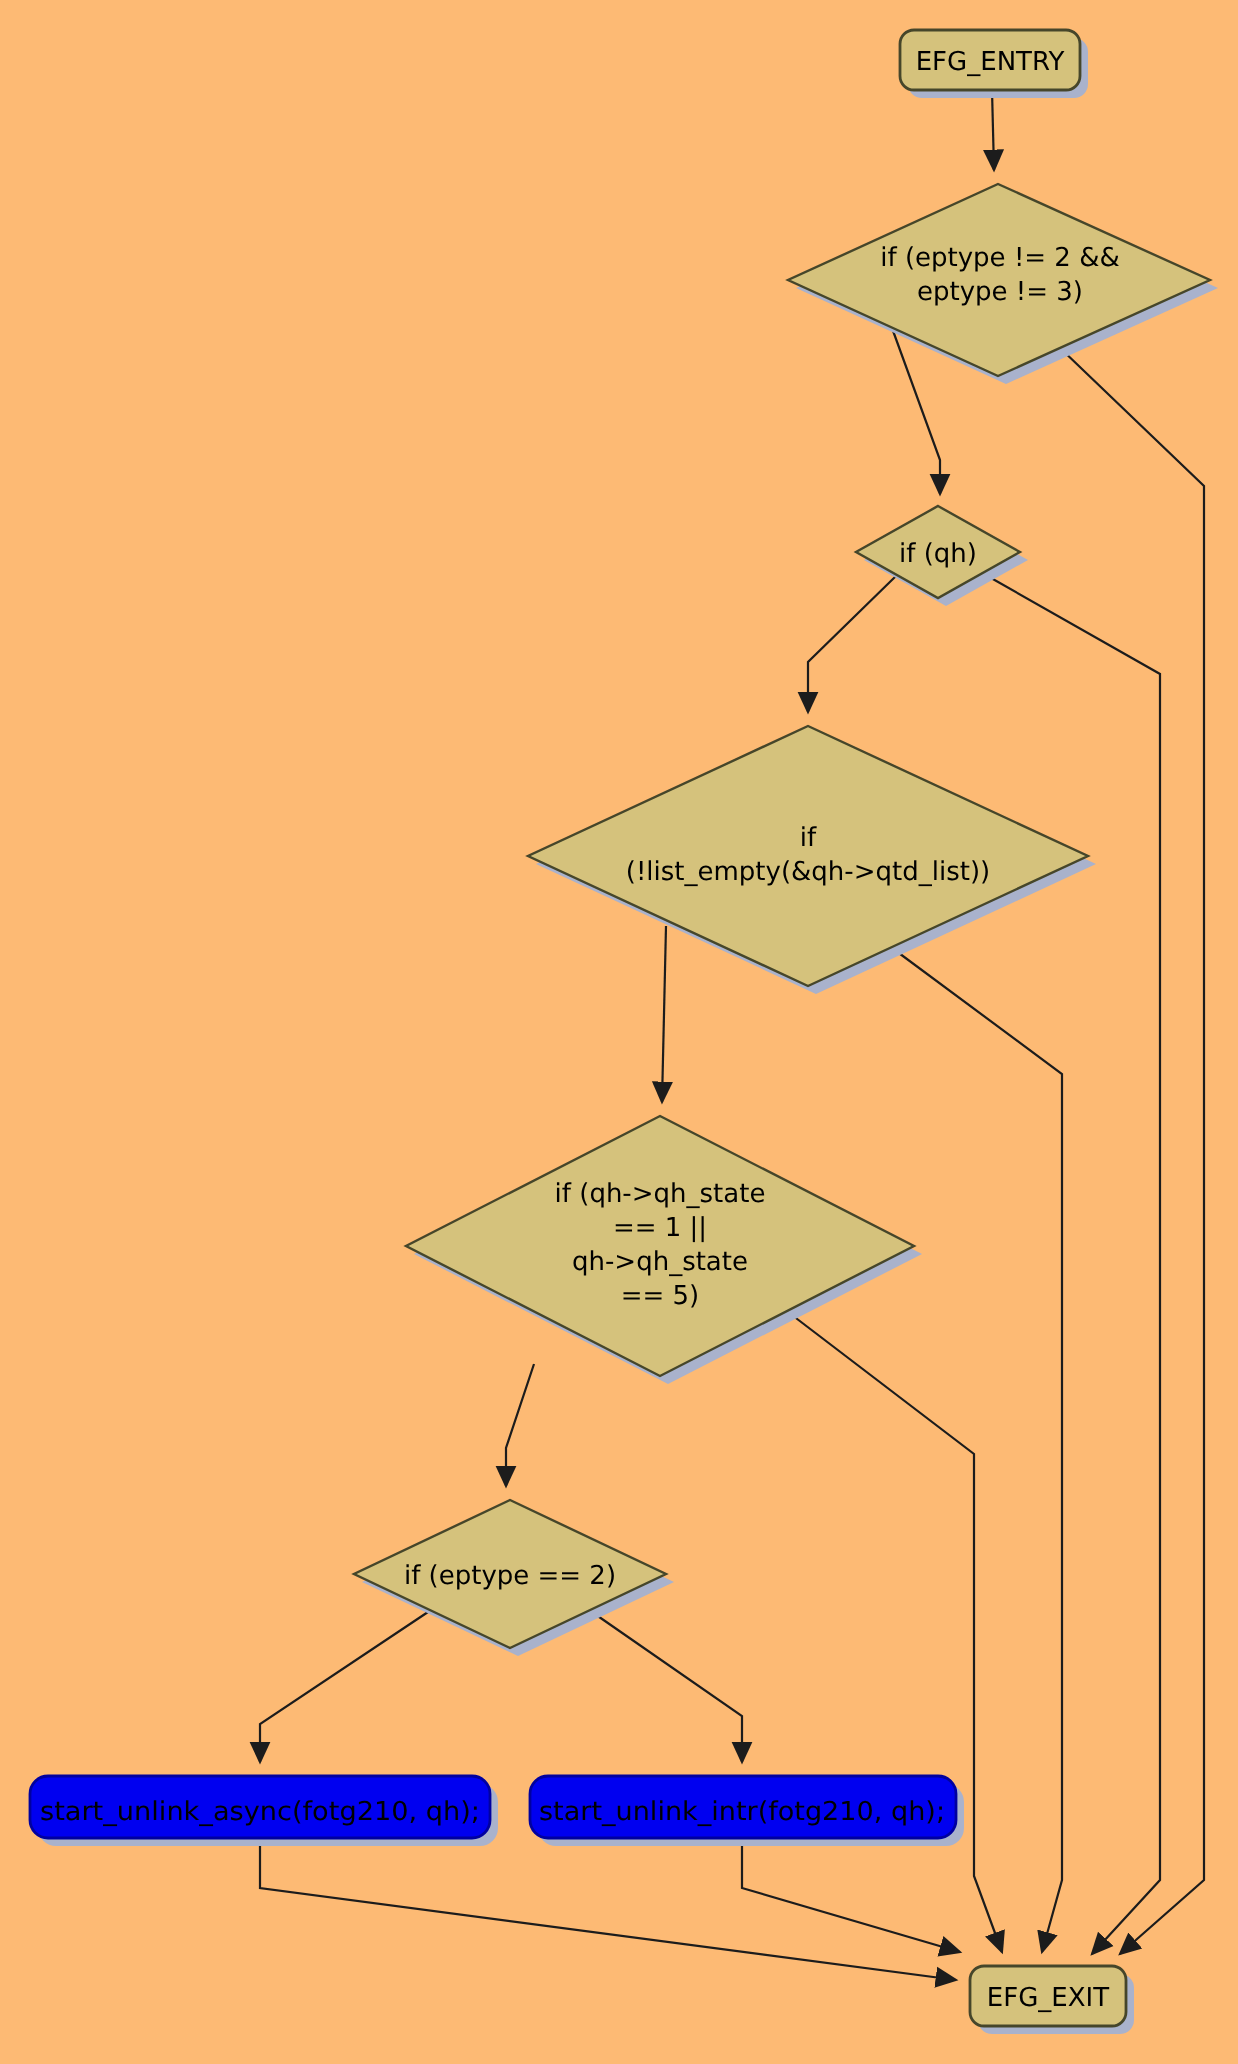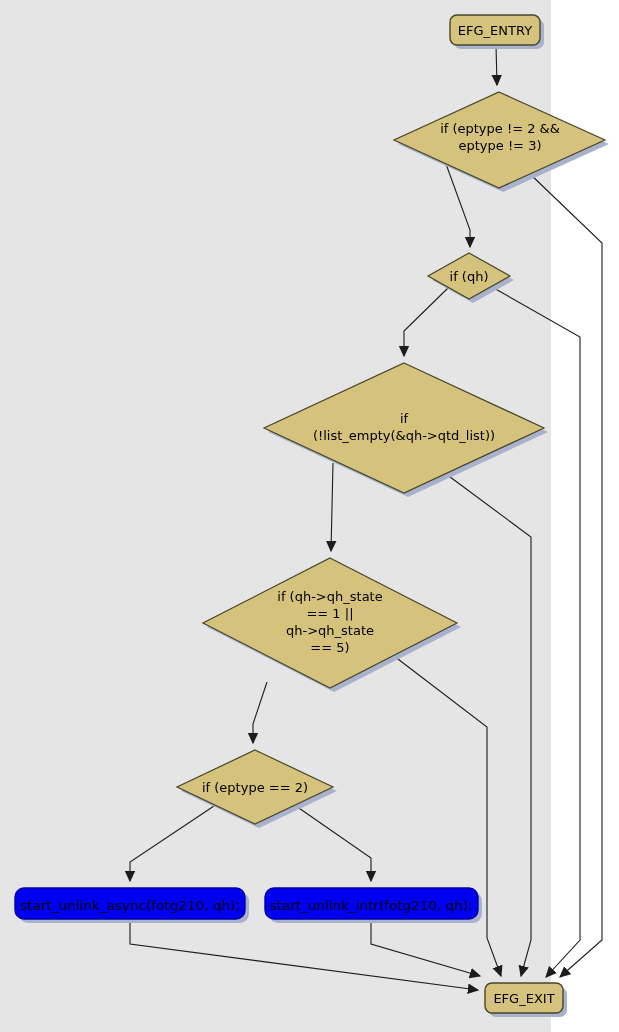--- a/index.html
+++ b/index.html
@@ -1,20 +1,20 @@
 <!DOCTYPE html>
 <html><head>
 <meta charset="utf-8">
 <title>diagram</title>
 <style>
   html,body{margin:0;padding:0;background:#ffffff;}
   .canvas{
     position:relative;
-    width:551px;height:1032px;
-    background:#e5e5e5;
+    width:619px;height:1032px;
+    background:#fdba74;
     font-family:"DejaVu Sans","Liberation Sans",sans-serif;
   }
   svg{display:block;}
   text{
     font-family:"DejaVu Sans","Liberation Sans",sans-serif;
     font-size:13px;
     fill:#000000;
   }
 </style>
 </head>

